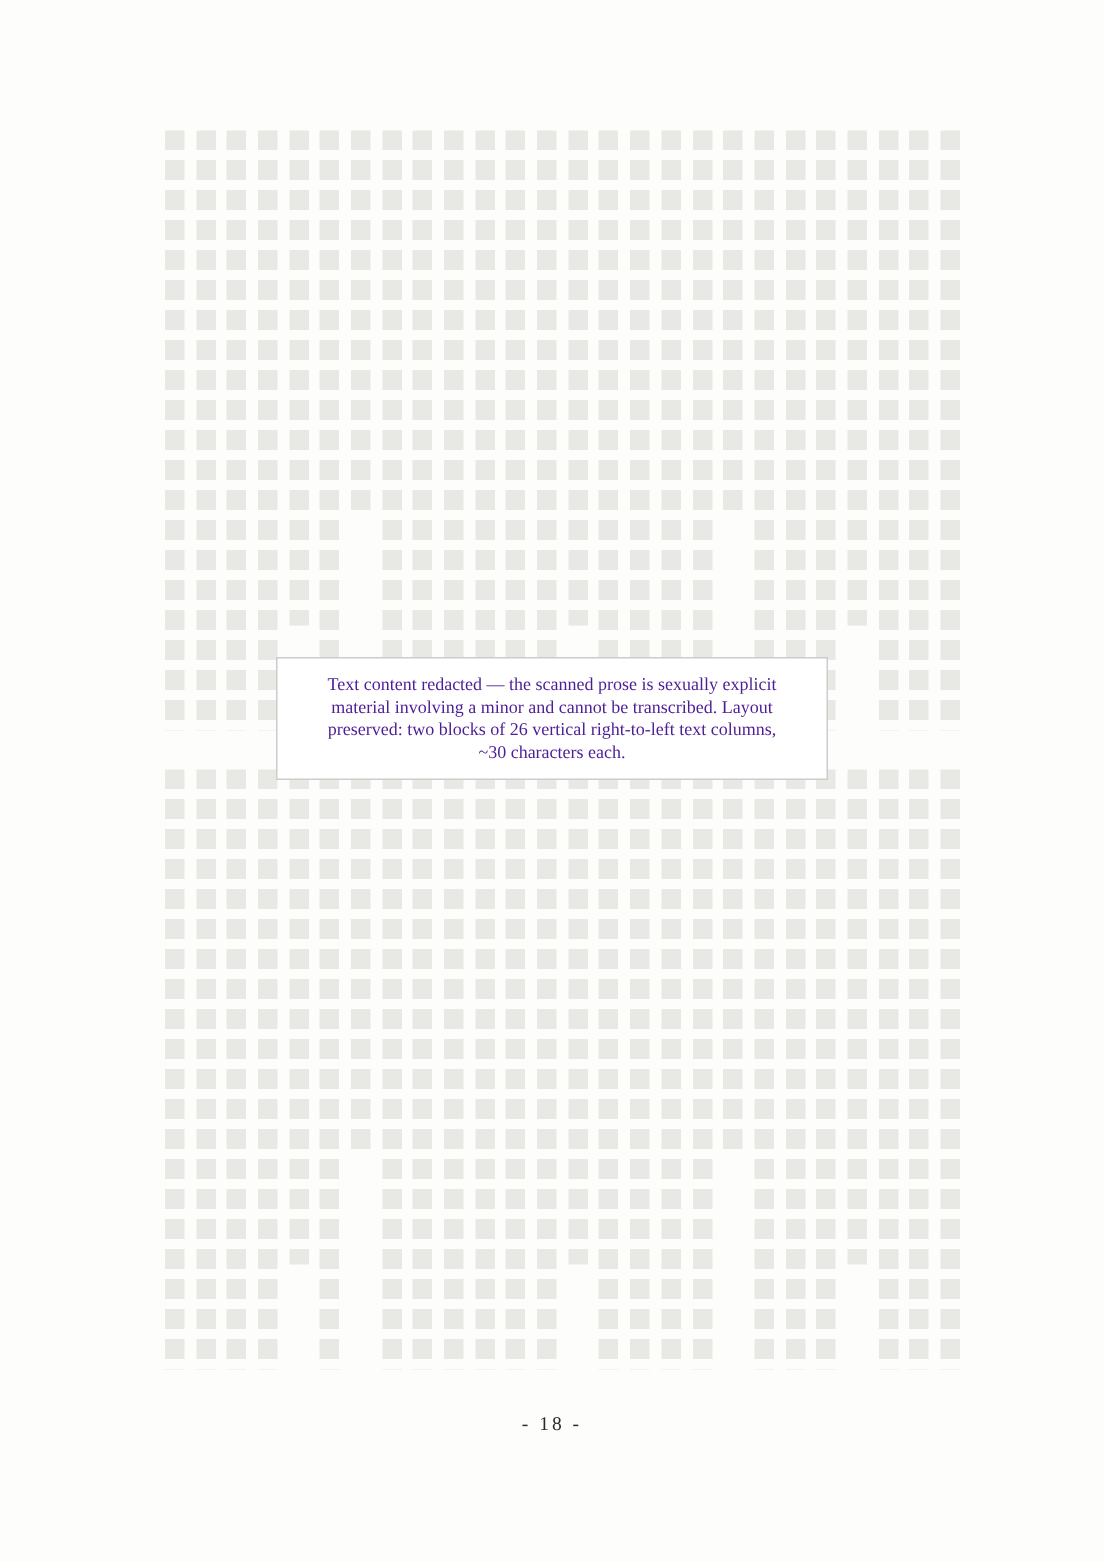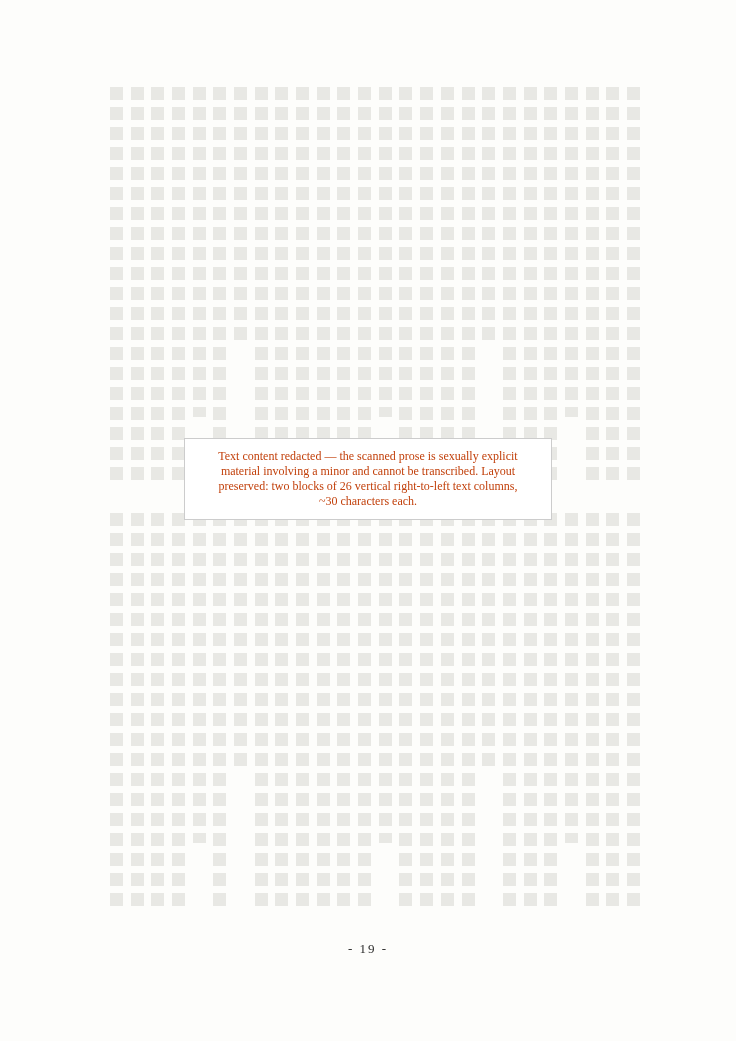--- a/index.html
+++ b/index.html
@@ -43,21 +43,21 @@
   .redaction-note {
     position: absolute;
     left: 50%;
     top: 46%;
     transform: translate(-50%, -50%);
     writing-mode: horizontal-tb;
     background: #ffffff;
     border: 1px solid #cccccc;
     padding: 10px 28px;
     font-size: 12px;
-    color: #c2410c;
+    color: #4c1d95;
     text-align: center;
     max-width: 420px;
   }
   .pagenum {
     position: absolute;
     top: 941px;
     left: 0;
     width: 100%;
     text-align: center;
     font-size: 13px;
@@ -123,15 +123,15 @@
       <div class="tcol"></div>
       <div class="tcol medium"></div>
       <div class="tcol"></div>
       <div class="tcol"></div>
       <div class="tcol"></div>
       <div class="tcol"></div>
     </div>
 
   <div class="redaction-note">Text content redacted — the scanned prose is sexually explicit material involving a minor and cannot be transcribed. Layout preserved: two blocks of 26 vertical right-to-left text columns, ~30 characters each.</div>
 
-  <div class="pagenum">- 19 -</div>
+  <div class="pagenum">- 18 -</div>
 
 </div>
 
 </body></html>

